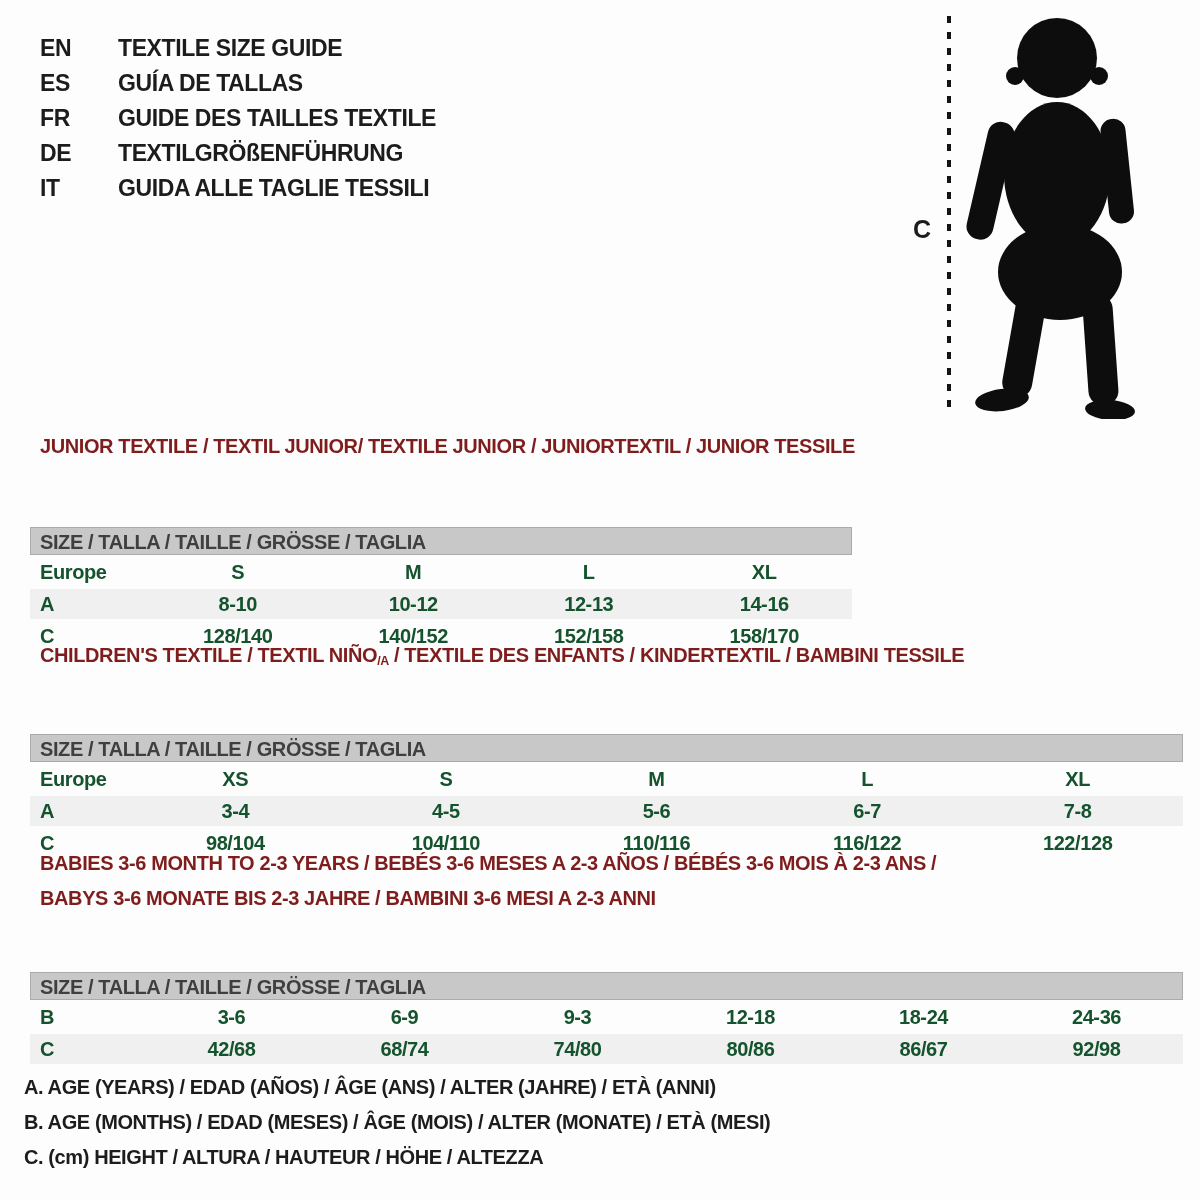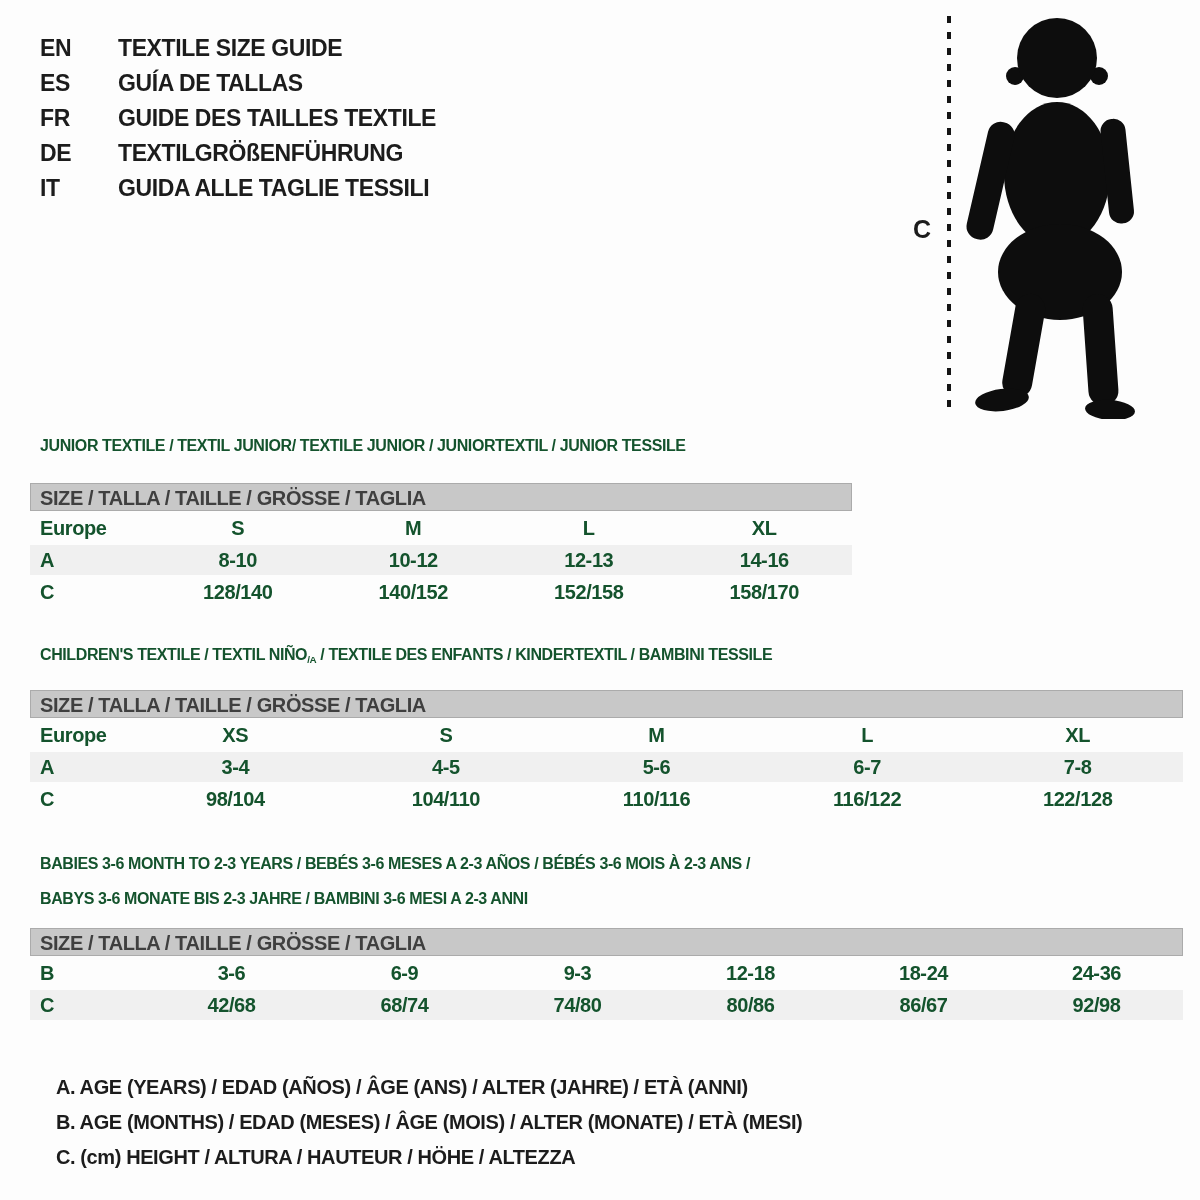--- a/index.html
+++ b/index.html
@@ -22,30 +22,30 @@
   .measure-label{position:absolute;left:913px;top:215px;font-size:25px;font-weight:700;}
   .dash-line{
     position:absolute;left:947px;top:16px;width:4px;height:400px;
     background:repeating-linear-gradient(to bottom,#141414 0 7px,transparent 7px 16px);
   }
   .toddler{position:absolute;left:960px;top:14px;width:180px;height:405px;}
 
   
   .sec-heading{
     position:absolute;left:40px;margin:0;
-    font-size:16px;font-weight:700;letter-spacing:-0.4px;line-height:24px;
-    white-space:nowrap;color:#14532d;
+    font-size:20px;font-weight:700;letter-spacing:-0.4px;line-height:24px;
+    white-space:nowrap;color:#7f1d1d;
   }
   .h-junior{top:434px;}
   .h-children{top:643px;}
   .h-babies{top:846px;line-height:35px;}
   .sub{font-size:0.62em;vertical-align:-0.28em;}
 
   
-  .size-table{position:absolute;}
+  .size-table{position:absolute;margin-top:44px;}
   .t-junior{left:30px;top:483px;width:822px;}
   .t-children{left:30px;top:690px;width:1153px;}
   .t-babies{left:30px;top:928px;width:1153px;}
 
   .size-bar{
     height:28px;line-height:28px;
     background:#c8c8c8;border:1px solid #ababab;box-sizing:border-box;
     padding-left:9px;
     font-size:20px;font-weight:700;letter-spacing:-0.4px;color:#3f3f3f;
     white-space:nowrap;
@@ -53,21 +53,21 @@
   .trow{display:flex;align-items:center;height:30px;margin-top:2px;
         font-size:20px;font-weight:700;letter-spacing:-0.4px;color:#14532d;}
   .trow.shaded{background:#f0f0f0;}
   .rlabel{padding-left:10px;box-sizing:border-box;text-align:left;}
   .t-junior .rlabel{flex:0 0 120px;width:120px;}
   .t-children .rlabel{flex:0 0 100px;width:100px;}
   .t-babies .rlabel{flex:0 0 115px;width:115px;}
   .tcell{flex:1 1 0;text-align:center;}
 
   
-  .legend{position:absolute;left:56px;top:1070px;}
+  .legend{position:absolute;left:24px;top:1070px;}
   .legend-line{font-size:20px;font-weight:700;letter-spacing:-0.4px;line-height:35px;white-space:nowrap;}
 </style>
 </head>
 <body>
 
 <div class="page">
 
   <div class="lang-list">
     <div class="lang-row">
       <span class="lang-code">EN</span>

